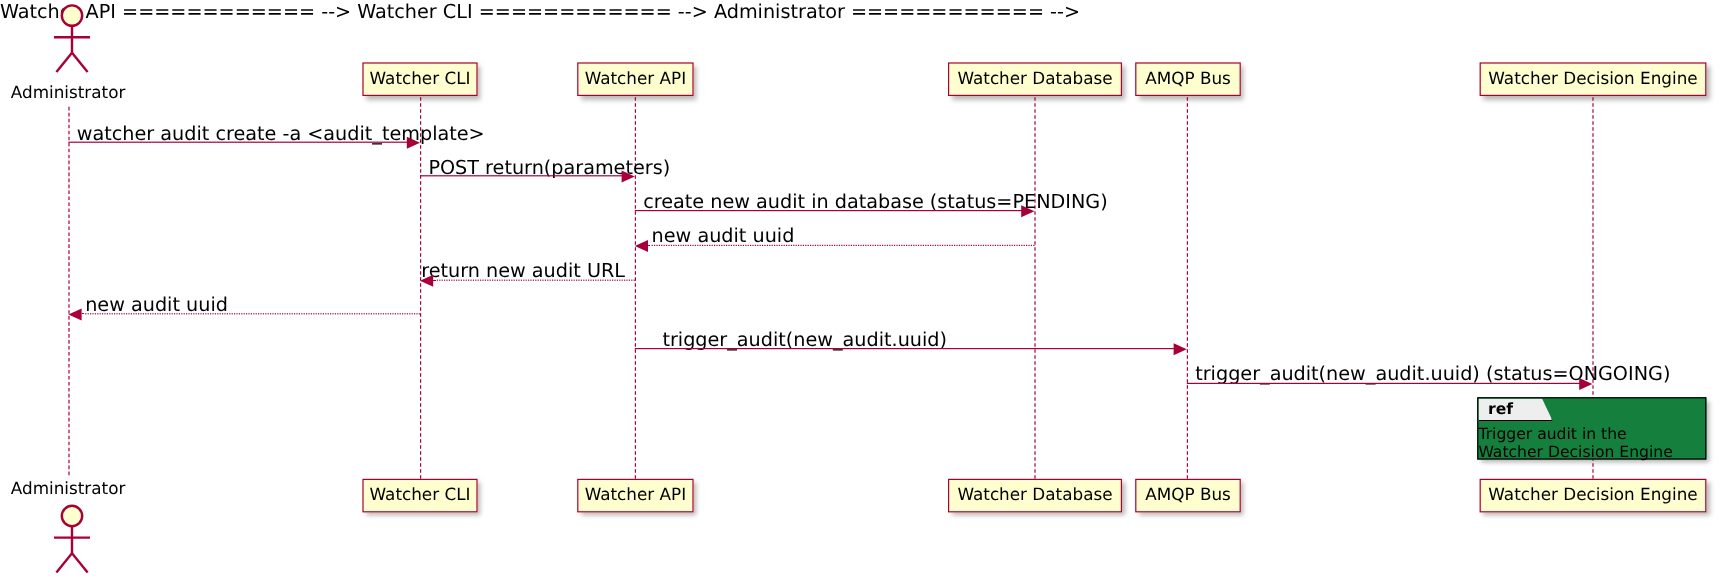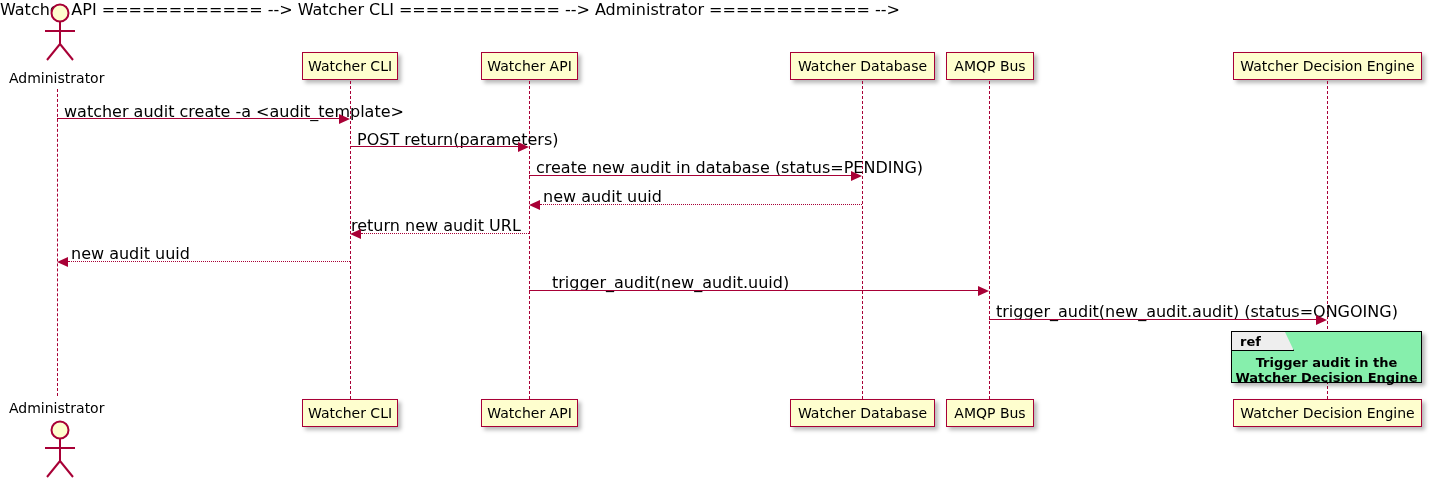--- a/index.html
+++ b/index.html
@@ -84,21 +84,21 @@
   .arrowhead.left {
     border-top: 5px solid transparent;
     border-bottom: 5px solid transparent;
     border-right: 11px solid #A80036;
   }
 
   
   .ref-box {
     position: absolute;
     box-sizing: border-box;
-    background: #86efac;
+    background: #15803d;
     border: 1.5px solid #000000;
     box-shadow: 3px 3px 4px rgba(0,0,0,0.30);
   }
   .ref-tab {
     position: absolute;
     left: 0;
     top: 0;
     height: 19px;
     background: #EEEEEE;
     border-right: 1.5px solid #000000;
@@ -114,25 +114,24 @@
     clip-path: polygon(0 0, calc(100% - 9px) 0, 100% 100%, 0 100%);
     padding-right: 16px;
   }
   .ref-body {
     position: absolute;
     left: 0;
     top: 19px;
     width: 100%;
     font-size: 13px;
     color: #000000;
-    text-align: center;
+    text-align: left;
     line-height: 15px;
     padding-top: 4px;
     box-sizing: border-box;
-    font-weight: bold;
   }
   .ref-body div { white-space: nowrap; }
 </style>
 </head>
 <body>
 
 <div id="diagram">
 
   
   <div class="actor" style="left:30px; top:2px;">
@@ -206,21 +205,21 @@
   <div class="msg-label" style="left:71px; top:246px;">new audit uuid</div>
   <div class="msg-line dotted" style="left:68px; top:261px; width:282px;"></div>
   <div class="arrowhead left" style="left:57px; top:256.5px;"></div>
 
   
   <div class="msg-label" style="left:552px; top:275px;">trigger_audit(new_audit.uuid)</div>
   <div class="msg-line" style="left:529px; top:290px; width:452px;"></div>
   <div class="arrowhead right" style="left:978px; top:285.5px;"></div>
 
   
-  <div class="msg-label" style="left:996px; top:304px;">trigger_audit(new_audit.audit) (status=ONGOING)</div>
+  <div class="msg-label" style="left:996px; top:304px;">trigger_audit(new_audit.uuid) (status=ONGOING)</div>
   <div class="msg-line" style="left:989px; top:319px; width:330px;"></div>
   <div class="arrowhead right" style="left:1316px; top:314.5px;"></div>
 
   
   <div class="ref-box" style="left:1231px; top:331px; width:191px; height:52px;">
     <div class="ref-tab" style="width:62px;">
       <span>ref</span>
     </div>
     <div class="ref-body">
       <div>Trigger audit in the</div>

